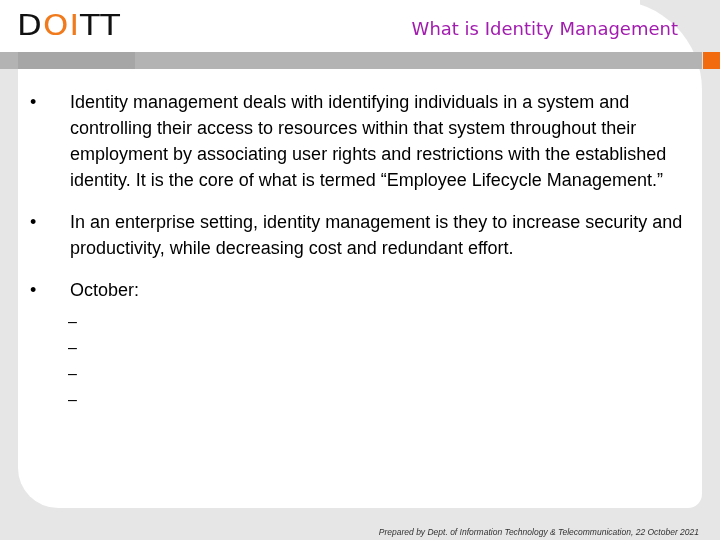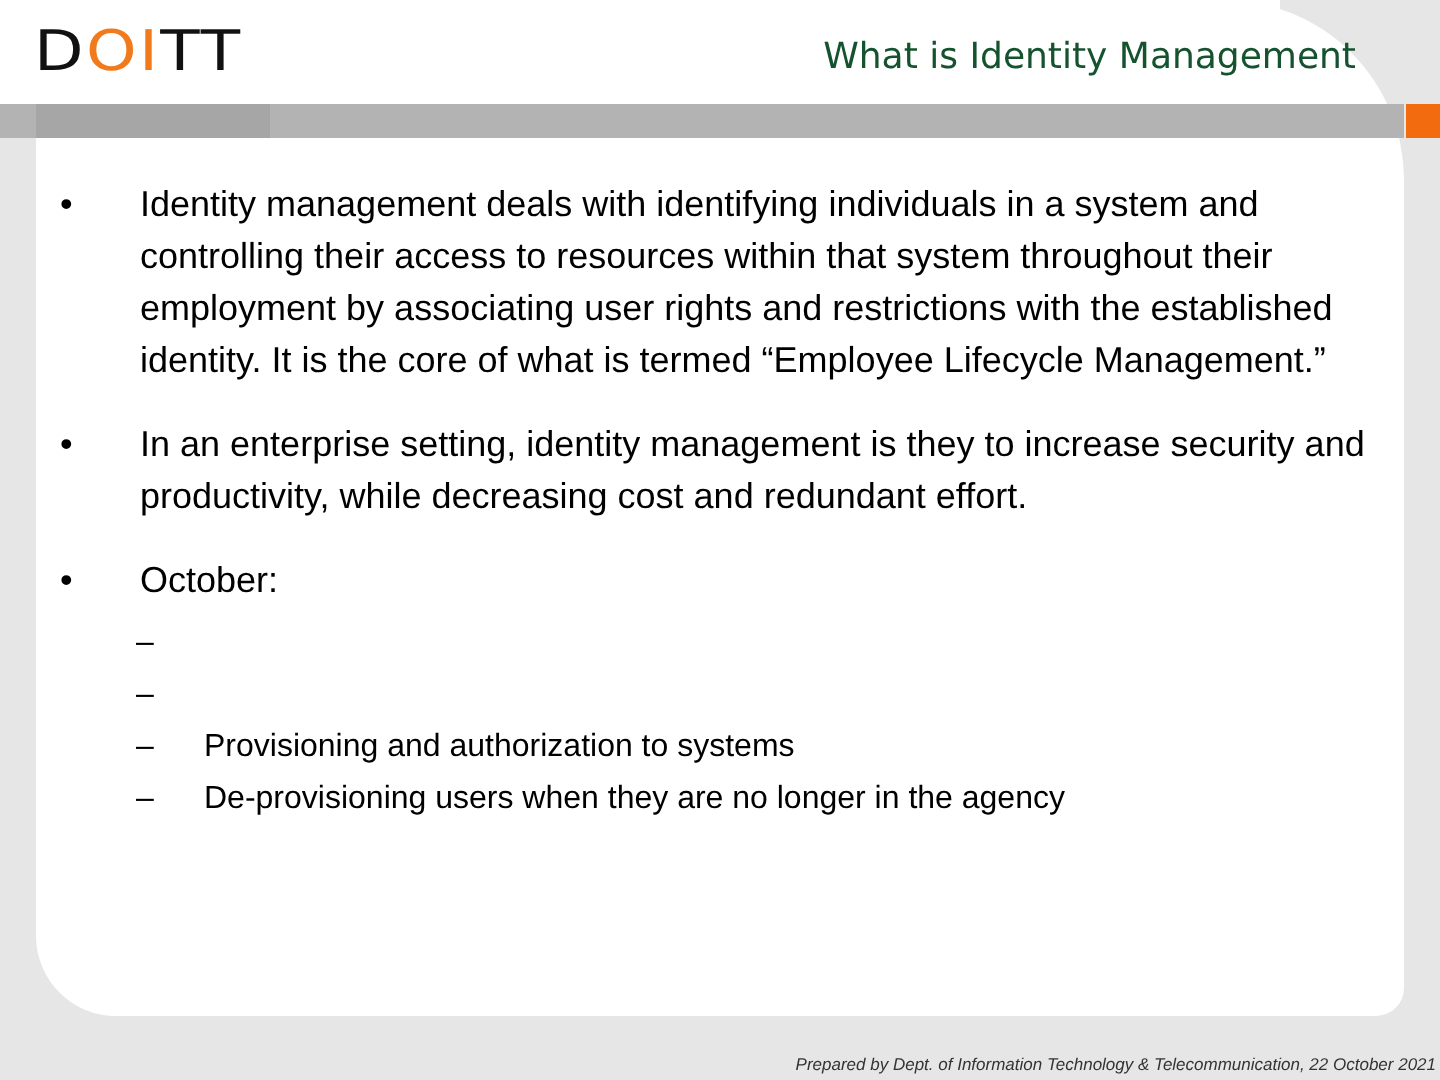--- a/index.html
+++ b/index.html
@@ -5,29 +5,29 @@
   html, body { margin:0; padding:0; }
   body { width:720px; height:540px; position:relative; overflow:hidden; background:#e6e6e6; font-family:"Liberation Sans", sans-serif; }
   .panel { position:absolute; left:18px; top:0; width:684px; height:508px; background:#fff; border-bottom-left-radius:40px; border-bottom-right-radius:14px; border-top-right-radius:90px; }
   .topwhite { position:absolute; left:0; top:0; width:640px; height:52px; background:#fff; }
   .band { position:absolute; left:0; top:52px; width:720px; height:17px; background:#b3b3b3; }
   .band-dark { position:absolute; left:18px; top:52px; width:117px; height:17px; background:#a6a6a6; }
   .band-orange { position:absolute; left:703px; top:52px; width:17px; height:17px; background:#f26b0f; }
   .band-gap { position:absolute; left:702px; top:52px; width:1px; height:17px; background:#e6e6e6; }
   .logo { position:absolute; left:17px; top:11px; font-family:"DejaVu Sans", sans-serif; font-size:28px; letter-spacing:1px; font-weight:normal; color:#111; line-height:30px; transform:scaleX(1.15); transform-origin:left; }
   .logo .o { color:#f07a1c; }
-  .title { position:absolute; right:42px; top:18px; font-family:"DejaVu Sans", sans-serif; font-size:18px; color:#14532d; }
+  .title { position:absolute; right:42px; top:18px; font-family:"DejaVu Sans", sans-serif; font-size:18px; color:#a21caf; }
   .content { position:absolute; left:30px; top:89px; width:660px; color:#000; font-size:18px; line-height:26px; }
   .bullet { display:flex; margin-bottom:16px; }
   .bullet .dot { width:40px; flex:none; padding-left:0; }
   .bullet .txt { flex:1; }
   .sub { display:flex; font-size:16px; line-height:26px; padding-left:38px; }
   .sub .dash { width:34px; flex:none; }
   .subs { margin-top:-10px; }
-  .footer { position:absolute; right:2px; top:527px; font-size:8.5px; font-style:italic; color:#333; }
+  .footer { position:absolute; right:21px; top:527px; font-size:8.5px; font-style:italic; color:#333; }
 </style>
 </head>
 <body>
 
 <div class="panel"></div>
 <div class="topwhite"></div>
 <div class="band"></div>
 <div class="band-dark"></div>
 <div class="band-gap"></div>
 <div class="band-orange"></div>
@@ -51,22 +51,20 @@
   </div>
   <div class="subs">
     <div class="sub">
       <span class="dash">–</span>
     </div>
     <div class="sub">
       <span class="dash">–</span>
     </div>
     <div class="sub">
       <span class="dash">–</span>
-      <span>Provisioning and authorization to systems</span>
     </div>
     <div class="sub">
       <span class="dash">–</span>
-      <span>De-provisioning users when they are no longer in the agency</span>
     </div>
   </div>
 </div>
 
 <div class="footer">Prepared by Dept. of Information Technology &amp; Telecommunication, 22 October 2021</div>
 
 </body></html>

